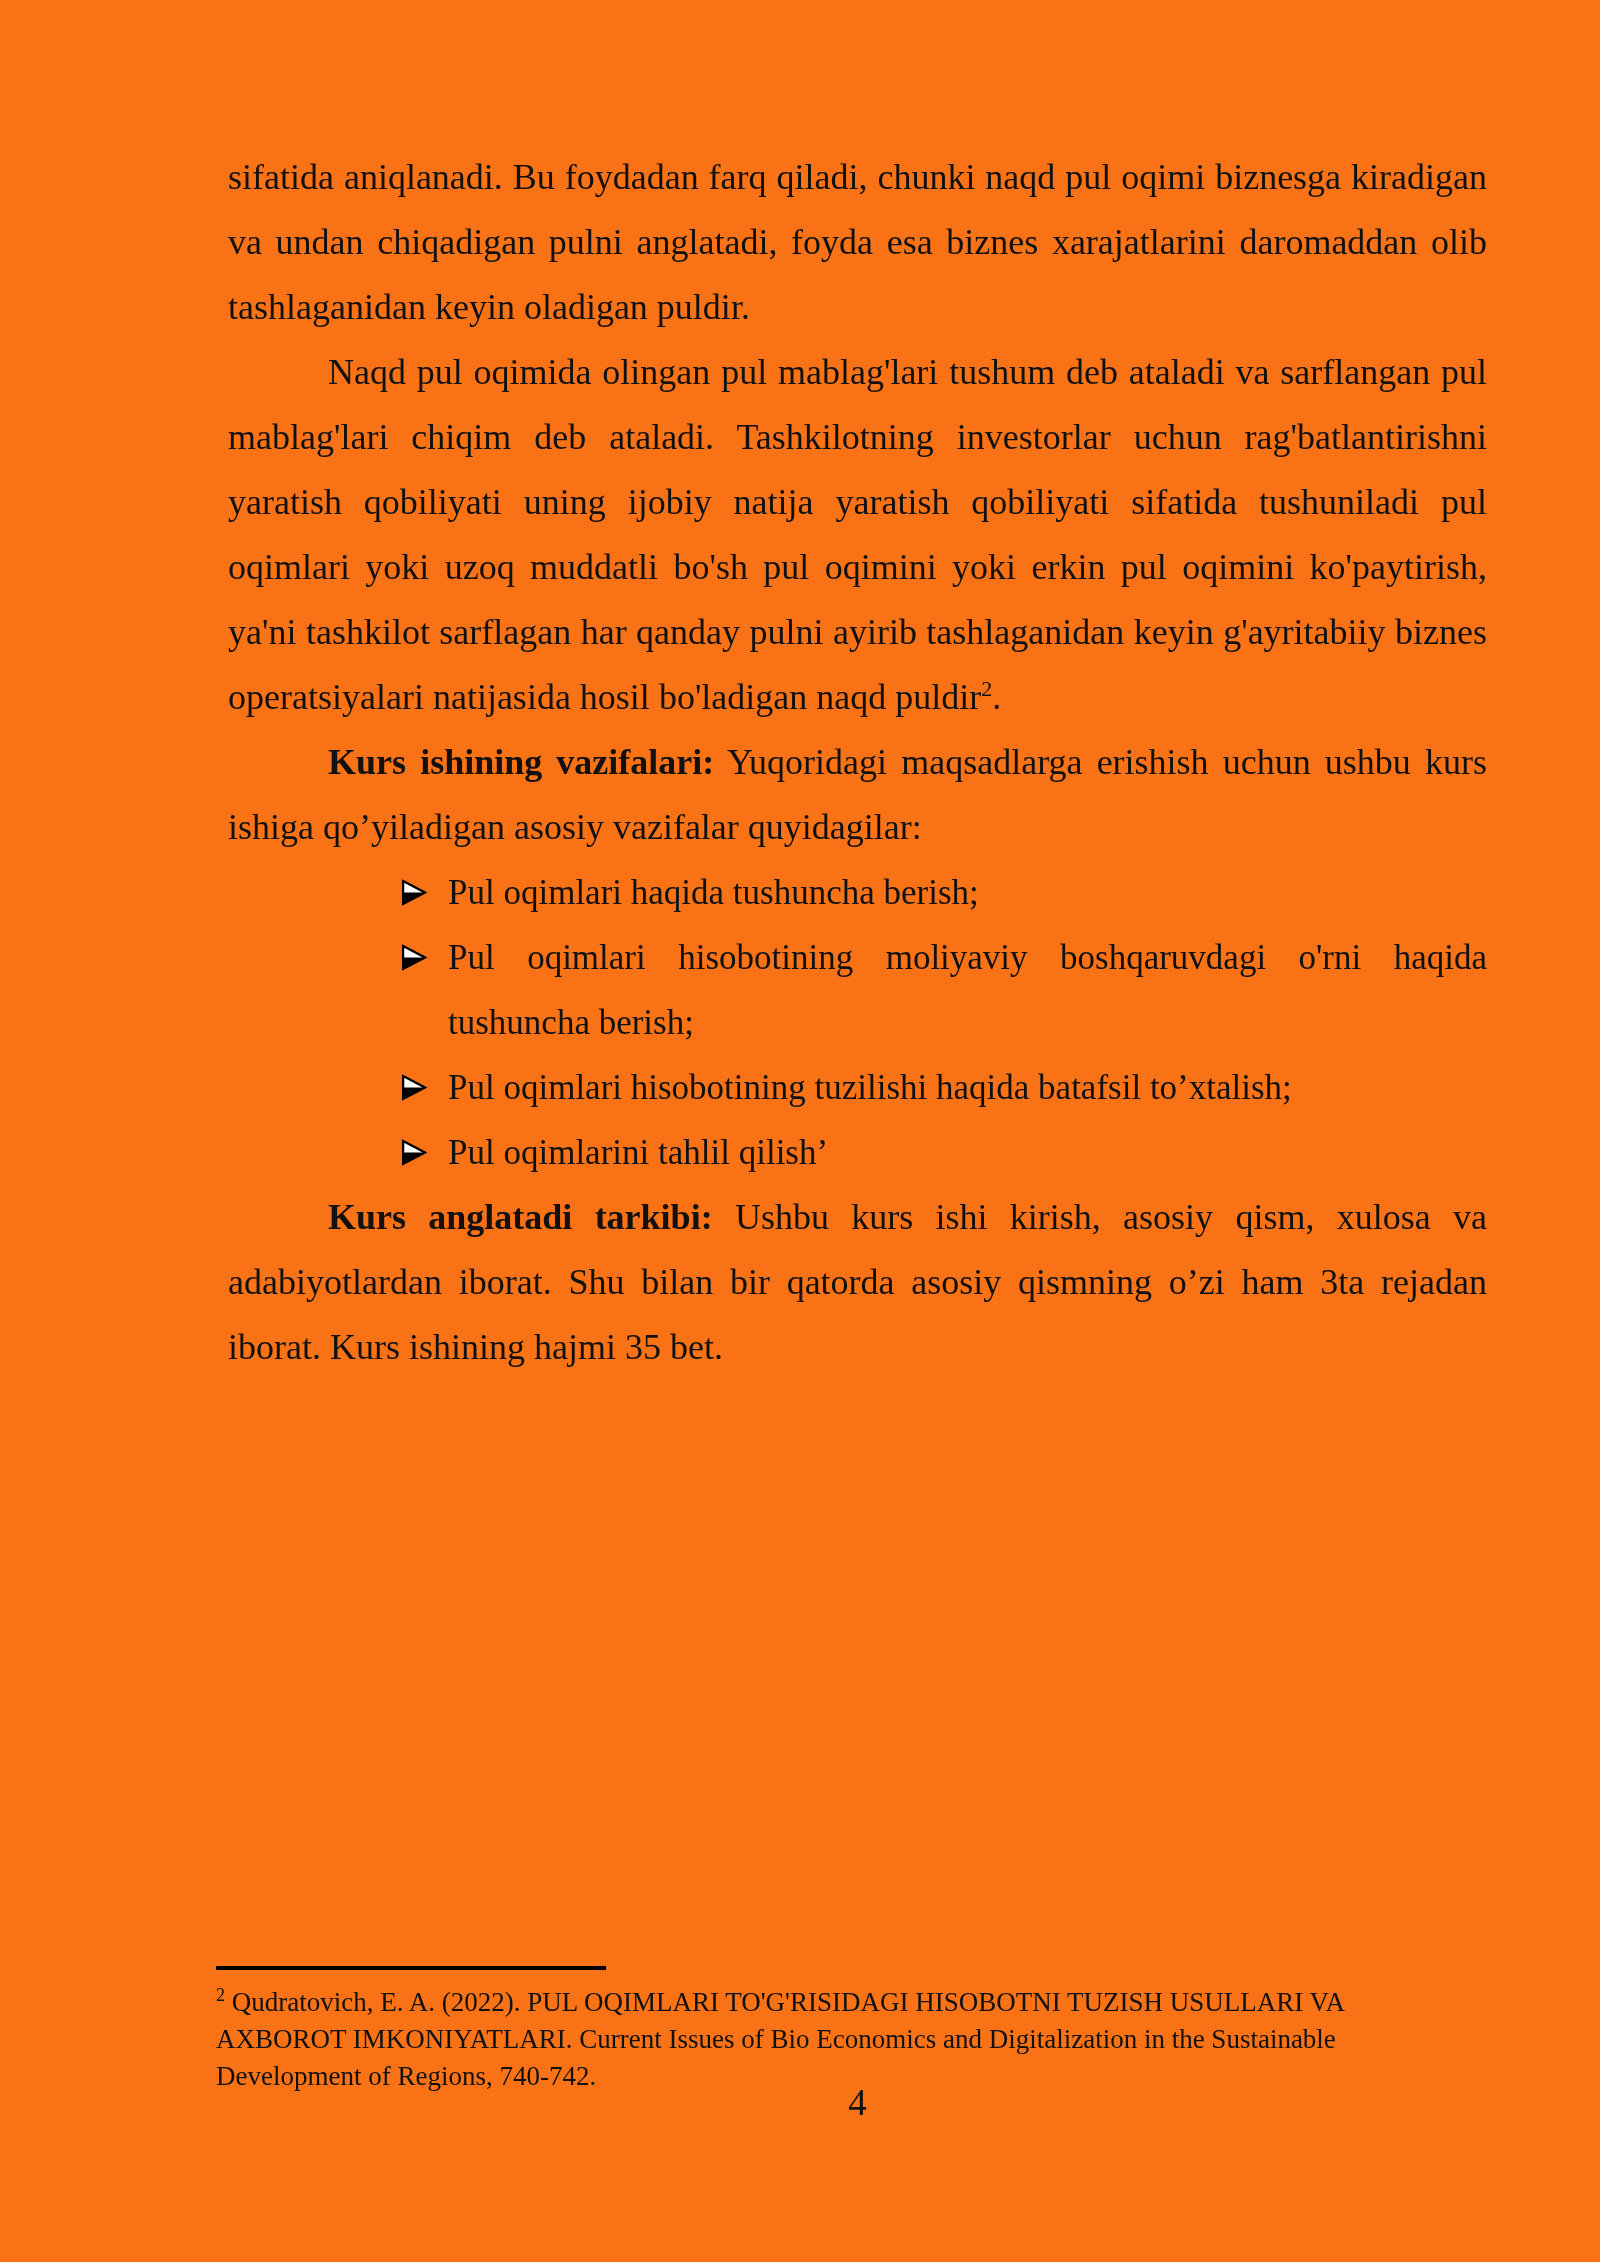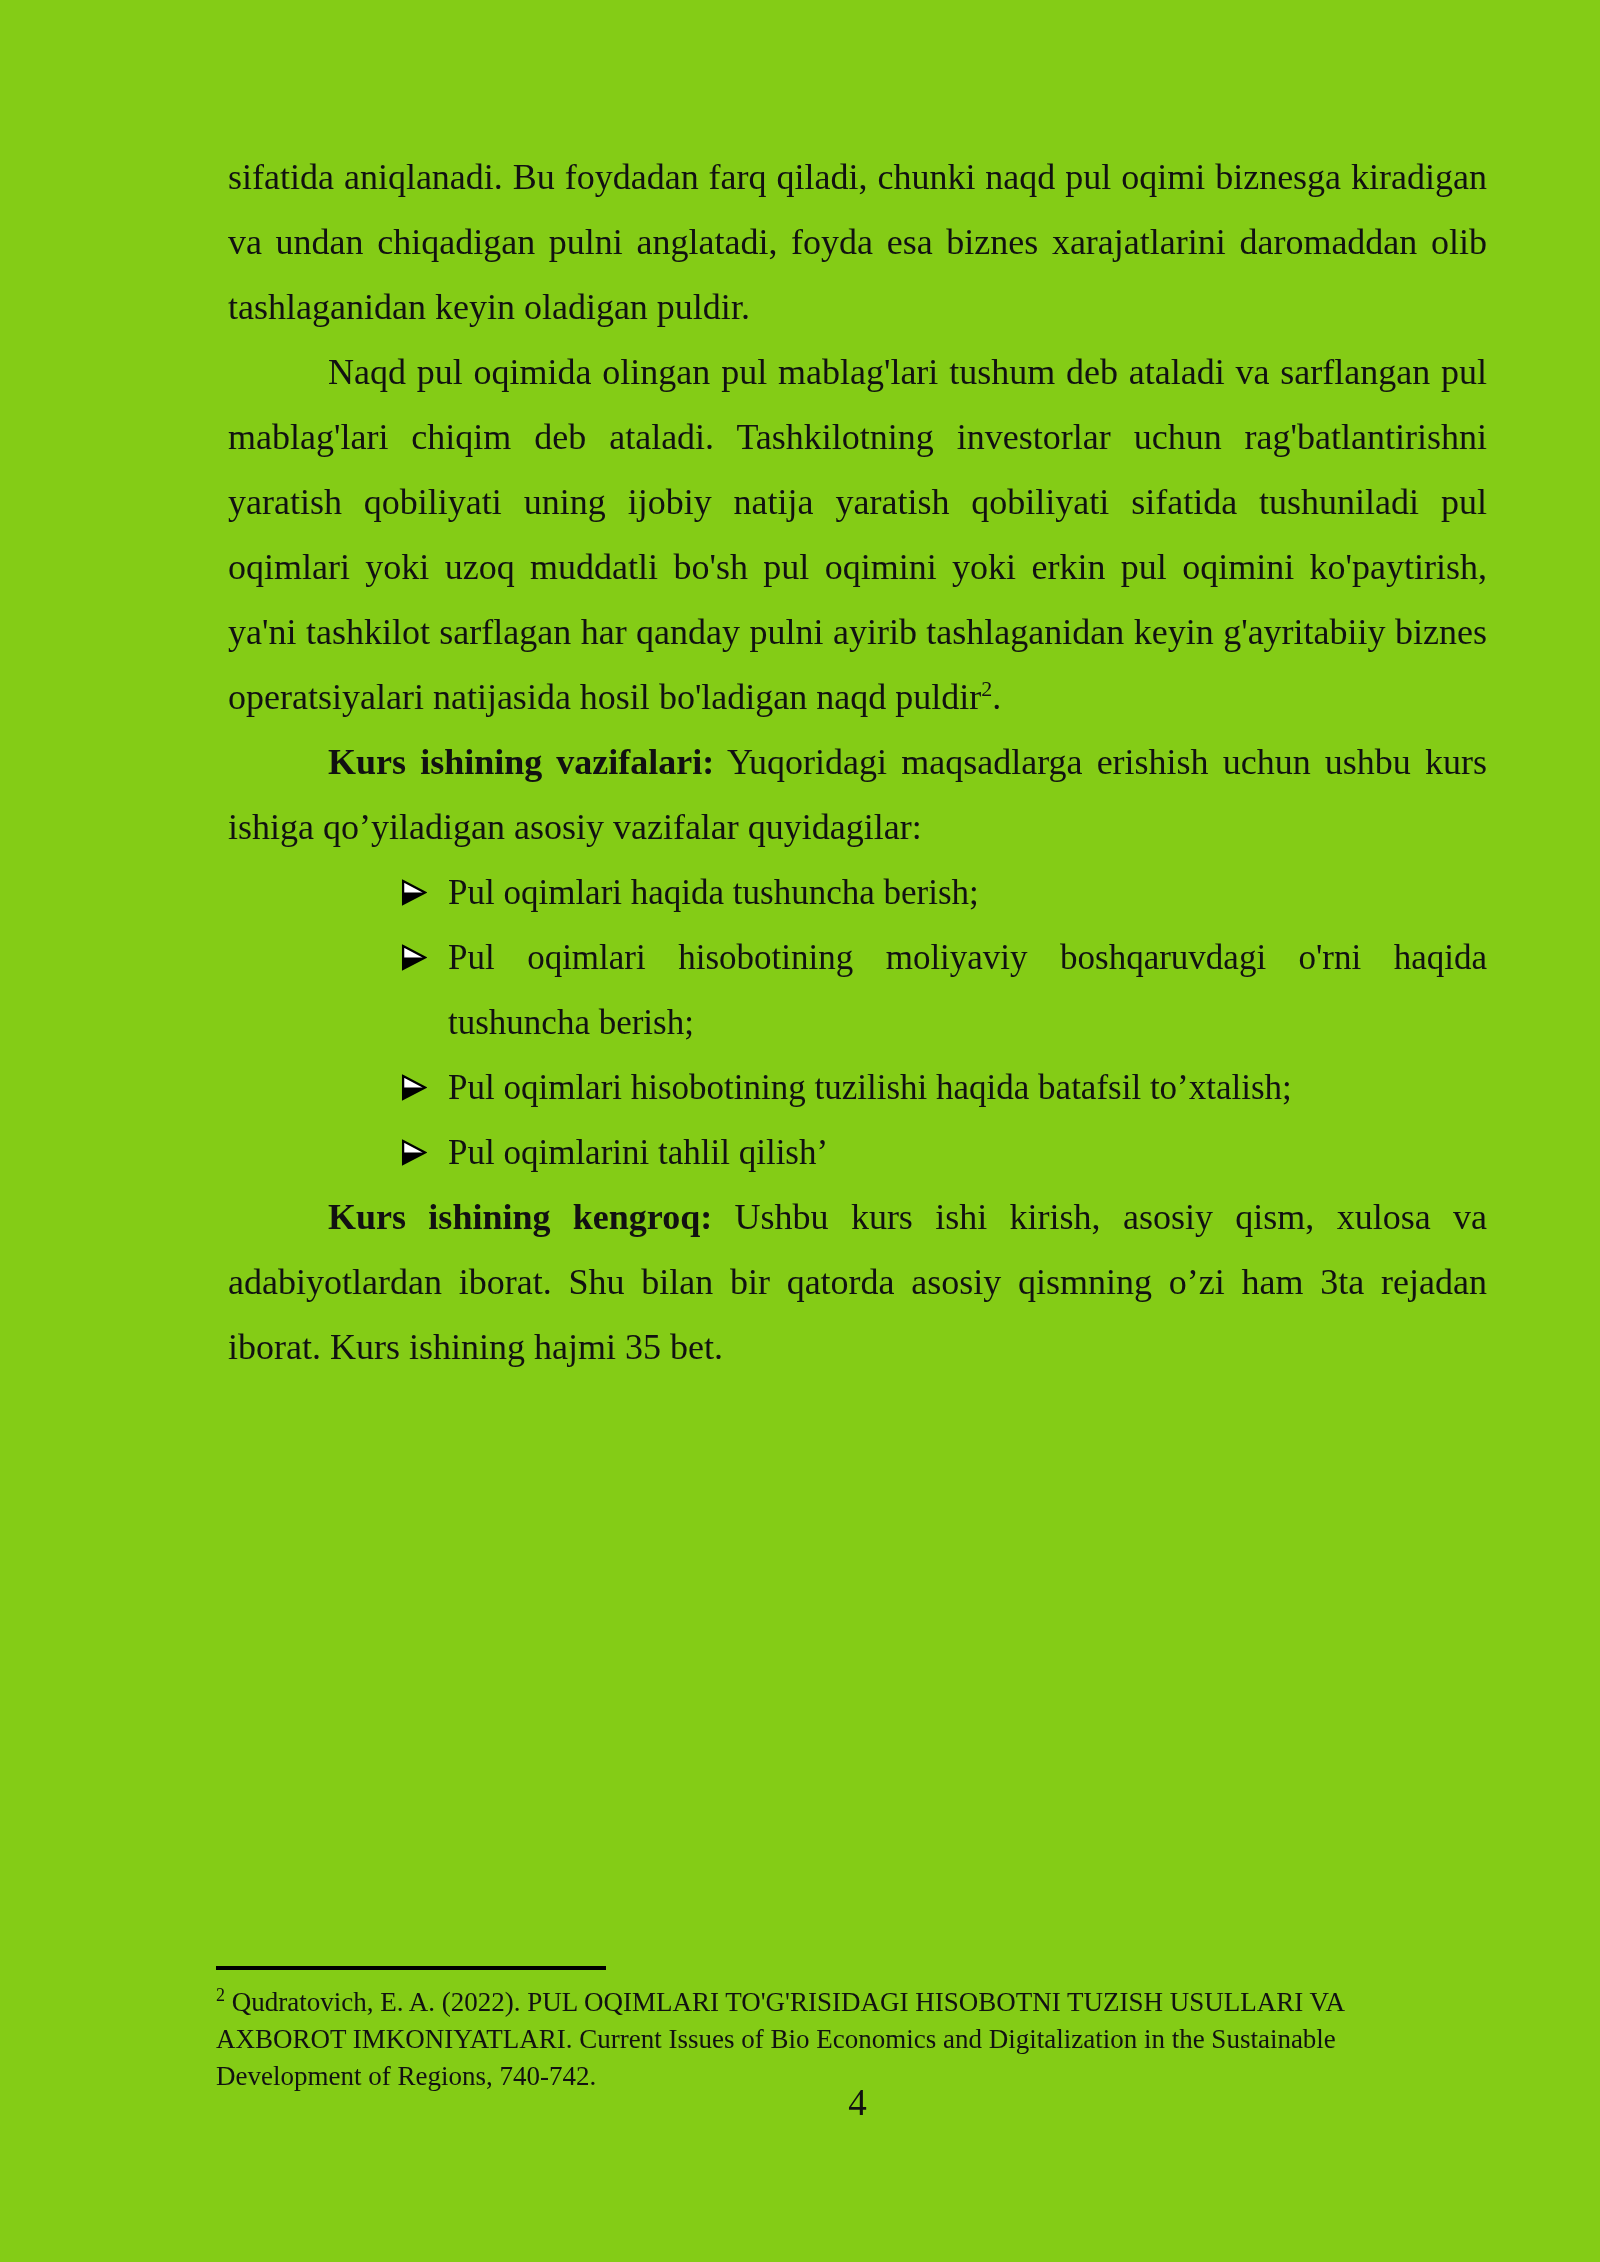--- a/index.html
+++ b/index.html
@@ -1,20 +1,20 @@
 <!DOCTYPE html>
 <html><head>
 <meta charset="utf-8">
 <style>
   html, body { margin: 0; padding: 0; background: #e8e8e8; }
   .page {
     position: relative;
     width: 1600px;
     height: 2262px;
-    background: #84cc16;
+    background: #f97316;
     font-family: "Liberation Serif", "DejaVu Serif", serif;
     color: #111;
     overflow: hidden;
   }
   .content {
     position: absolute;
     left: 228px;
     top: 145px;
     width: 1259px;
   }
@@ -122,21 +122,21 @@
       <div class="list-item">
         <svg class="arrow-bullet" viewBox="0 0 26 26" xmlns="http://www.w3.org/2000/svg">
           <polygon points="3,2 24,13 3,24" fill="#ffffff" stroke="#000000" stroke-width="2.2"></polygon>
           <polygon points="3,24 24,13 3,13" fill="#000000"></polygon>
         </svg>
         <span>Pul oqimlarini tahlil qilish’</span>
       </div>
 
     </div>
 
-    <p class="para indent"><span class="lead-bold">Kurs ishining kengroq:</span><span> Ushbu kurs ishi kirish, asosiy qism, xulosa va adabiyotlardan iborat. Shu bilan bir qatorda asosiy qismning o’zi ham 3ta rejadan iborat. Kurs ishining hajmi 35 bet.</span></p>
+    <p class="para indent"><span class="lead-bold">Kurs anglatadi tarkibi:</span><span> Ushbu kurs ishi kirish, asosiy qism, xulosa va adabiyotlardan iborat. Shu bilan bir qatorda asosiy qismning o’zi ham 3ta rejadan iborat. Kurs ishining hajmi 35 bet.</span></p>
 
   </div>
 
   <div class="footnote-block">
     <div class="footnote-sep"></div>
     <div class="footnote-text"><sup>2</sup><span> Qudratovich, E. A. (2022). PUL OQIMLARI TO'G'RISIDAGI HISOBOTNI TUZISH USULLARI VA AXBOROT IMKONIYATLARI. Current Issues of Bio Economics and Digitalization in the Sustainable Development of Regions, 740-742.</span></div>
   </div>
 
   <div class="page-number">4</div>
 

